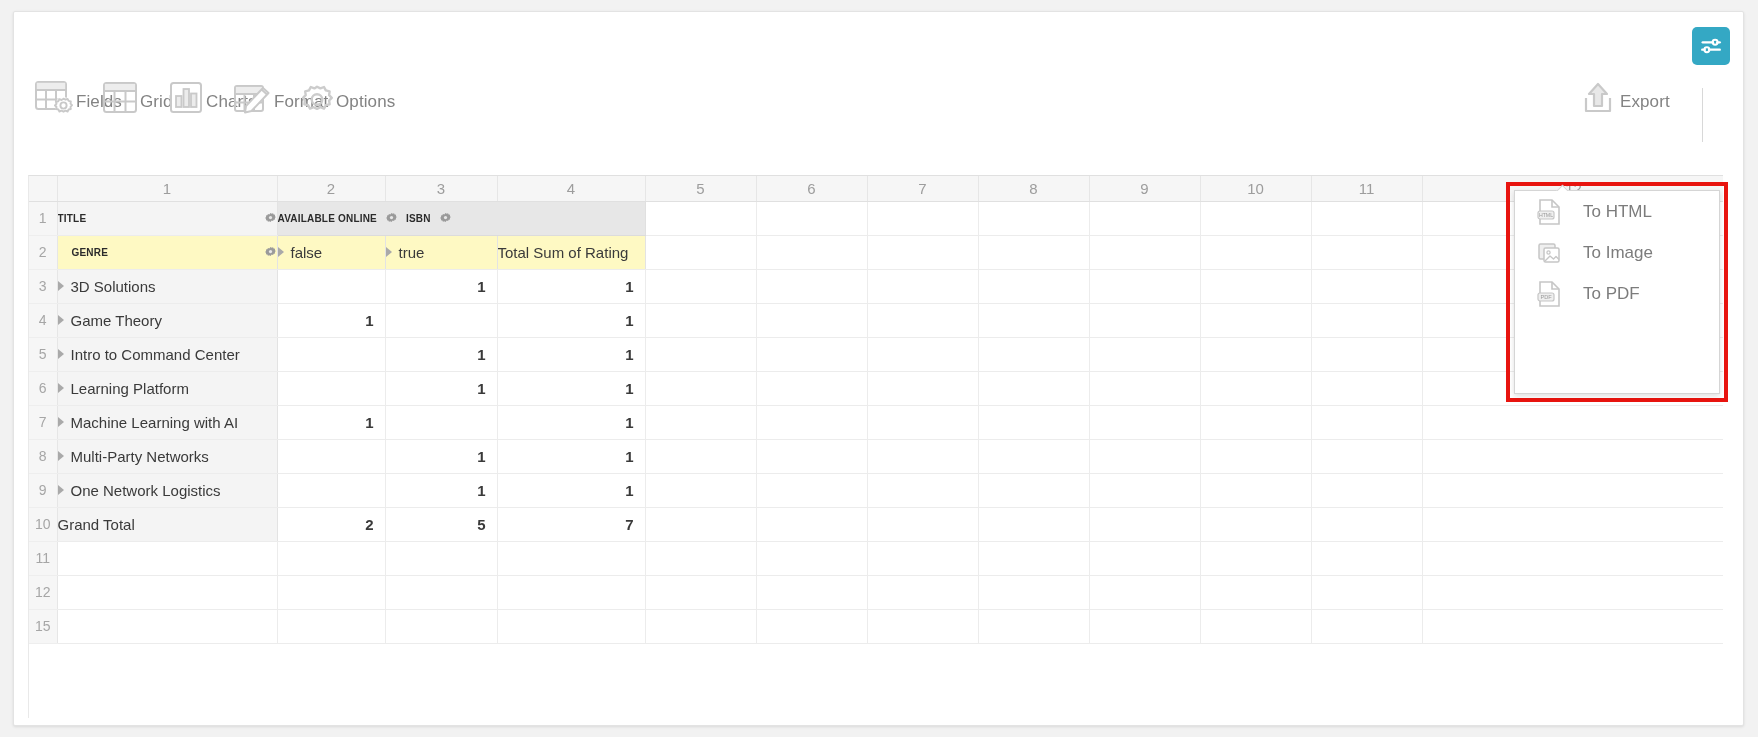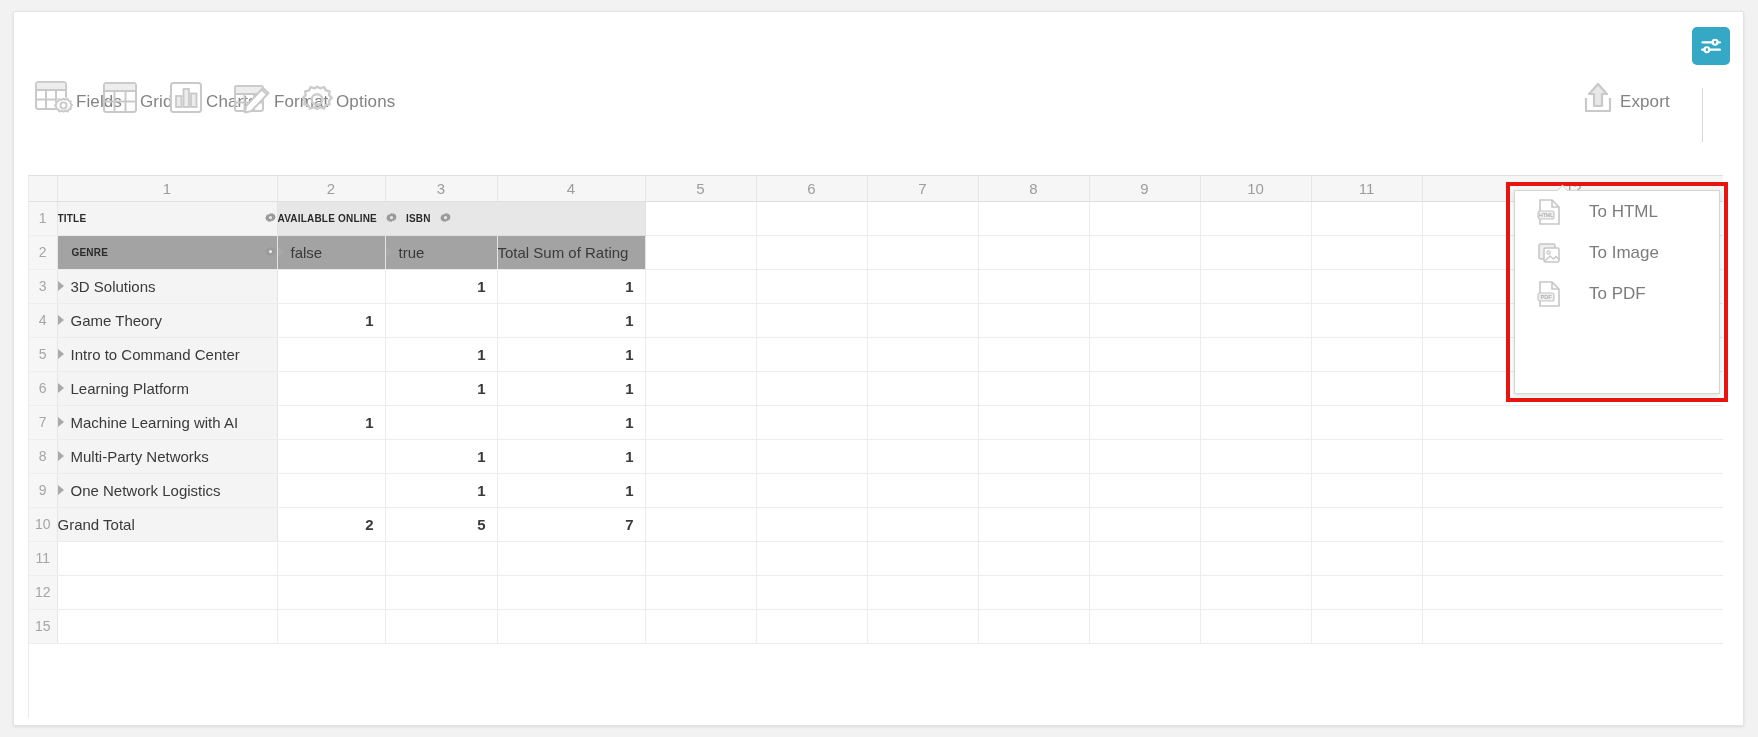--- a/index.html
+++ b/index.html
@@ -101,21 +101,21 @@
     font-size: 15px;
     color: #3a3a3a;
     padding: 0 9px;
     vertical-align: middle;
     background: #ffffff;
     overflow: hidden;
     white-space: nowrap;
   }
   td.cell.hdrbg { background: #e7e7e7; border-right-color: #e0e0e0; border-bottom-color: #dcdcdc; }
   td.cell.rowhdr { background: #f4f4f4; border-right-color: #e3e3e3; }
-  td.cell.subhdr { background: #a3a3a3; border-right-color: #e3e3e3; }
+  td.cell.subhdr { background: #fef9c3; border-right-color: #e3e3e3; }
   td.cell.num { text-align: right; font-weight: bold; padding-right: 11px; }
   td.cell.total { font-weight: bold; }
   .fldrow { display: flex; align-items: center; height: 100%; }
   .fldname { font-weight: bold; font-size: 10px; color: #2b2b2b; letter-spacing: .2px; }
   .spacer { flex: 1; }
   .tri {
     display: inline-block;
     width: 0; height: 0;
     border-left: 6px solid #a9a9a9;
     border-top: 5px solid transparent;
@@ -158,21 +158,21 @@
     transform: rotate(45deg);
     margin: 4px 0 0 1px;
   }
   .menu-item {
     height: 41px;
     display: flex; align-items: center;
     padding: 0 10px 0 22px;
     cursor: pointer;
   }
   .mi-ico { width: 34px; display: flex; align-items: center; justify-content: flex-start; }
-  .mi-lbl { font-size: 17px; color: #7c7c7c; margin-left: 18px; }
+  .mi-lbl { font-size: 17px; color: #7c7c7c; margin-left: 12px; }
 </style>
 </head>
 <body>
 
 <div id="app">
 
   <div class="cfg-btn" id="cfgbtn" style="background: rgb(52, 168, 196);">
     <svg width="22" height="22" viewBox="0 0 24 24">
       <line x1="3" y1="8" x2="14" y2="8" stroke="#ffffff" stroke-width="2.6" stroke-linecap="round"></line>
       <line x1="19" y1="8" x2="21.5" y2="8" stroke="#ffffff" stroke-width="2.6" stroke-linecap="round"></line>

